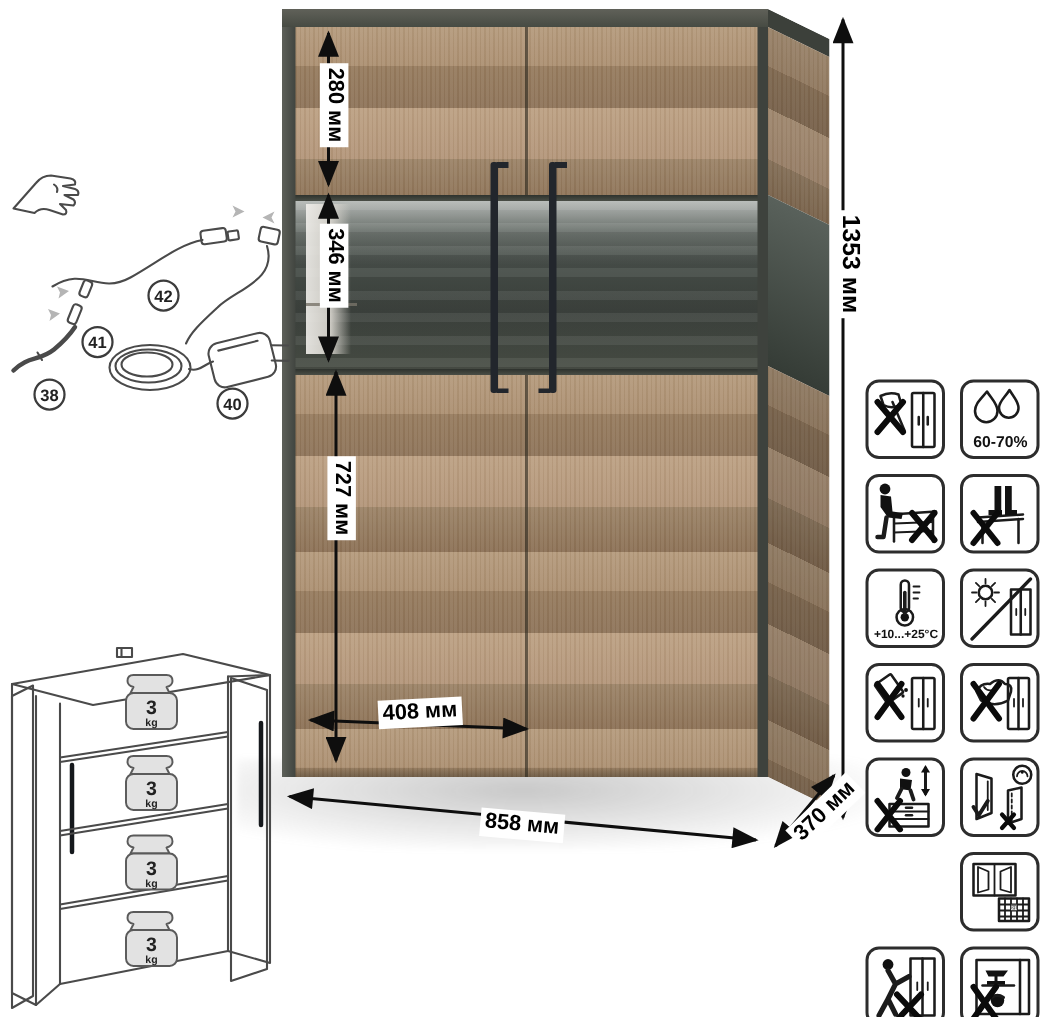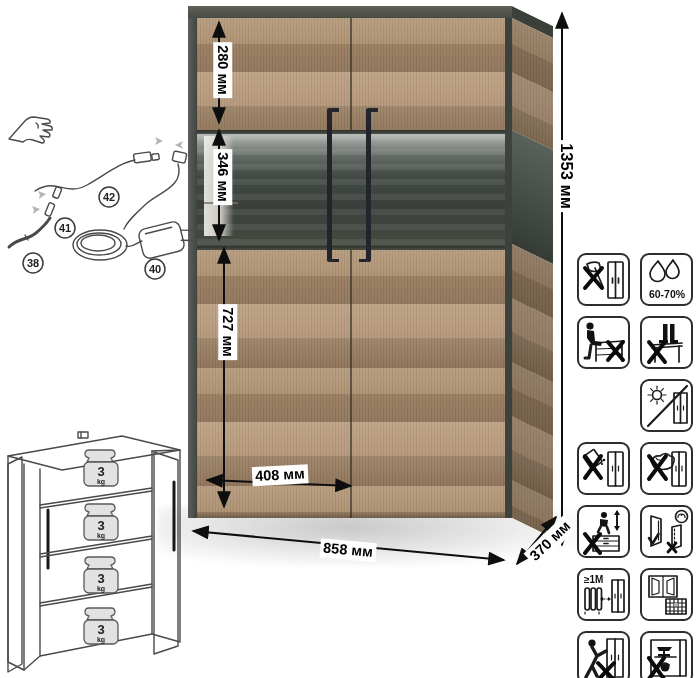--- a/index.html
+++ b/index.html
@@ -267,20 +267,32 @@
         <line x1="35" y1="26" x2="35" y2="42"></line>
       <rect x="19" y="4" width="4.5" height="16" class="fillb"></rect>
       <rect x="26" y="4" width="4.5" height="16" class="fillb"></rect>
       <path class="fillb" d="M15,20 h9 v3.5 h-9 z"></path>
         <path class="fillb" d="M26,20 h8 v3.5 h-8 z"></path>
       <line x1="5" y1="22" x2="21" y2="42" class="x"></line>
         <line x1="21" y1="22" x2="5" y2="42" class="x"></line>
     </svg>
   </div>
 
+  <div class="care" style="left:577px;top:379px;">
+    <svg class="pic" width="46" height="46" viewBox="0 0 46 46">
+      <rect x="19.5" y="4" width="5.5" height="21" rx="2.75"></rect>
+      <circle cx="22.2" cy="28.5" r="5.5"></circle>
+      <circle cx="22.2" cy="28.5" r="2.8" class="fillb"></circle>
+      <line x1="22.2" y1="26" x2="22.2" y2="12" stroke-width="2.4"></line>
+      <line x1="28" y1="8" x2="32" y2="8" class="thin"></line>
+        <line x1="28" y1="12" x2="32" y2="12" class="thin"></line>
+        <line x1="28" y1="16" x2="31" y2="16" class="thin"></line>
+      <text class="t" x="23" y="42.5" font-size="8" text-anchor="middle">+10...+25°C</text>
+    </svg>
+  </div>
   <div class="care" style="left:640px;top:379px;">
     <svg class="pic" width="46" height="46" viewBox="0 0 46 46">
       <circle cx="13" cy="12" r="4.5"></circle>
       <g class="thin">
         <line x1="13" y1="3" x2="13" y2="6"></line>
           <line x1="13" y1="18" x2="13" y2="21"></line>
         <line x1="4" y1="12" x2="7" y2="12"></line>
           <line x1="19" y1="12" x2="22" y2="12"></line>
         <line x1="6.6" y1="5.6" x2="8.8" y2="7.8"></line>
           <line x1="17.2" y1="16.2" x2="19.4" y2="18.4"></line>
@@ -347,36 +359,20 @@
       <path d="M28,18 L37,16 L37,37 L28,40 Z"></path>
         <line x1="30.5" y1="20" x2="30.5" y2="38" class="thin" stroke-dasharray="2 2"></line>
       <line x1="24" y1="34" x2="32" y2="43" class="xs"></line>
         <line x1="32" y1="34" x2="24" y2="43" class="xs"></line>
       <circle cx="37.5" cy="7.5" r="6"></circle>
       <path d="M34,8.5 a3.5,3.5 0 0 1 7,0" class="thin"></path>
       <circle cx="37.5" cy="6" r="0.9" class="fillb"></circle>
     </svg>
   </div>
 
-  <div class="care" style="left:577px;top:568px;">
-    <svg class="pic" width="46" height="46" viewBox="0 0 46 46">
-      <text class="t" x="3" y="11" font-size="10" text-anchor="start">≥1M</text>
-      <rect x="4" y="16" width="4.5" height="22" rx="2.2"></rect>
-      <rect x="10" y="16" width="4.5" height="22" rx="2.2"></rect>
-      <rect x="16" y="16" width="4.5" height="22" rx="2.2"></rect>
-      <path d="M4,40 v2 M18,40 v2" class="thin"></path>
-      <line x1="22" y1="27" x2="27" y2="27" stroke-dasharray="2 2" class="thin"></line>
-      <path class="fillb" d="M22,25 l-3,2 3,2 z"></path>
-        <path class="fillb" d="M27,25 l3,2 -3,2 z"></path>
-      <rect x="31" y="8" width="12" height="32"></rect>
-        <line x1="37" y1="8" x2="37" y2="40"></line>
-      <line x1="34" y1="22" x2="34" y2="26" class="thin"></line>
-        <line x1="40" y1="22" x2="40" y2="26" class="thin"></line>
-    </svg>
-  </div>
   <div class="care" style="left:640px;top:568px;">
     <svg class="pic" width="46" height="46" viewBox="0 0 46 46">
       <rect x="5" y="4" width="28" height="21"></rect>
       <line x1="19" y1="4" x2="19" y2="25" class="thin"></line>
       <path d="M8,6 L15,9 L15,21 L8,23 Z" class="thin"></path>
       <path d="M30,6 L23,9 L23,21 L30,23 Z" class="thin"></path>
       <rect x="22" y="27" width="20" height="15"></rect>
       <g class="thin">
         <line x1="26" y1="27" x2="26" y2="42"></line>
           <line x1="30" y1="27" x2="30" y2="42"></line>

